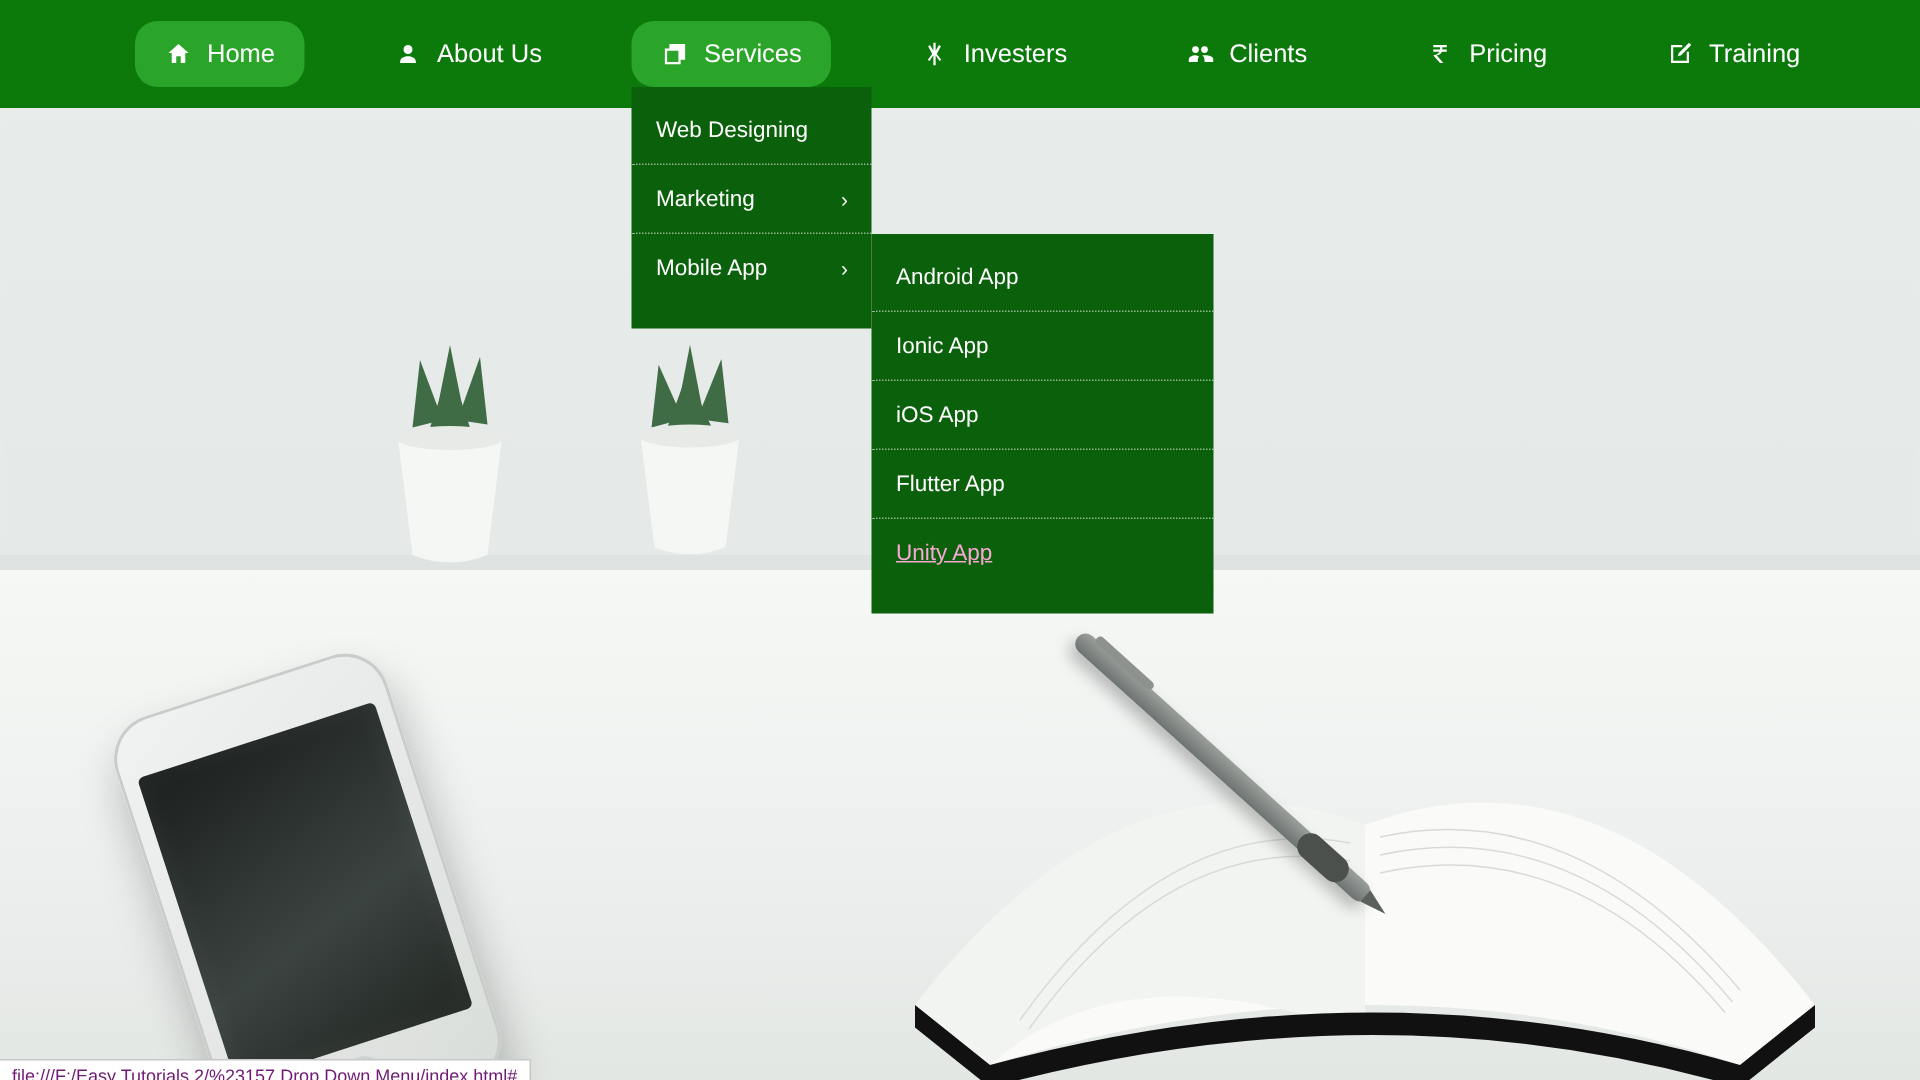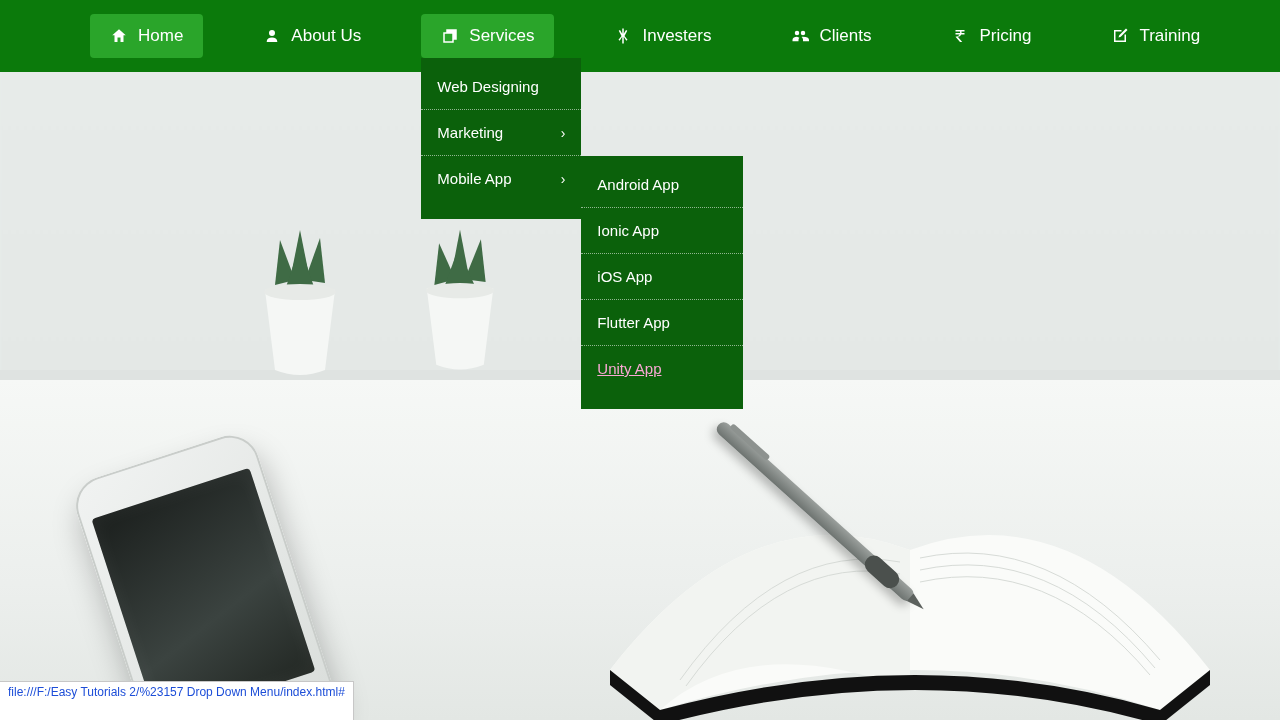--- a/index.html
+++ b/index.html
@@ -26,35 +26,35 @@
   .book svg{width:100%;height:100%;}
   .pen { position:absolute; right:300px; top:440px; width:300px; height:170px; transform:rotate(42deg); }
   .pen .barrel{ position:absolute; left:0; top:78px; width:260px; height:14px; border-radius:7px; background:linear-gradient(#9a9f9c,#6d7370); box-shadow:0 6px 10px rgba(0,0,0,.25);}
   .pen .tip{position:absolute; left:258px; top:80px; width:0;height:0;border-left:18px solid #5c615e;border-top:5px solid transparent;border-bottom:5px solid transparent;}
   .pen .grip{position:absolute; left:200px; top:76px; width:40px; height:18px; border-radius:9px; background:#4b504d;}
   .pen .clip{position:absolute; left:10px; top:74px; width:50px; height:6px; border-radius:3px; background:#8d928f;}
 
   
   .nav { position:absolute; left:0; right:0; top:0; height:72px; background:#0b7a0b; display:flex; align-items:center; padding:0 40px 0 90px; z-index:20;}
   .nav-item { position:relative; color:#fff; font-size:17px; display:flex; align-items:center; gap:10px; padding:12px 20px; margin-right:40px; cursor:pointer; white-space:nowrap;}
-  .nav-item.active { background:#2aa52a; border-radius:4px;}
+  .nav-item.active { background:#2aa52a; border-radius:15px;}
   .nav-item .ico { width:18px; height:18px; display:inline-flex; align-items:center; justify-content:center;}
   .nav-item .ico svg{width:18px;height:18px;fill:#fff;}
 
   
   .dropdown { position:absolute; left:0; top:100%; width:160px; background:#0b610b; padding:6px 0 0; z-index:30;}
   .dd-item { position:relative; color:#fff; font-size:15px; padding:14px 16px; border-bottom:1px dotted rgba(255,255,255,.55); display:flex; align-items:center; justify-content:space-between; cursor:pointer;text-align:center;}
   .dd-item:last-child{border-bottom:none; padding-bottom:32px;}
   .dd-item .chev{ font-size:14px; color:#fff;}
   
-  .dropdown2 { position:absolute; left:100%; top:0; width:162px; background:#0b610b; padding:6px 0 0;}
+  .dropdown2 { position:absolute; left:100%; top:0; width:228px; background:#0b610b; padding:6px 0 0;}
   .dd-item.hover { color:#f9a8d4;text-decoration:underline; }
 
   
-  .status { position:absolute; left:0; bottom:0; height:39px; background:#fff; color:#1d4ed8; font-size:12px; padding:3px 8px; border:1px solid #c7c7c7; border-left:none; border-bottom:none; }
+  .status { position:absolute; left:0; bottom:0; height:14px; background:#fff; color:#701a75; font-size:12px; padding:3px 8px; border:1px solid #c7c7c7; border-left:none; border-bottom:none; }
 
 </style>
 </head>
 <body>
 <div class="stage">
 
 <div class="scene">
   <div class="wall"></div>
   <div class="shelf"></div>
   <div class="desk"></div>

